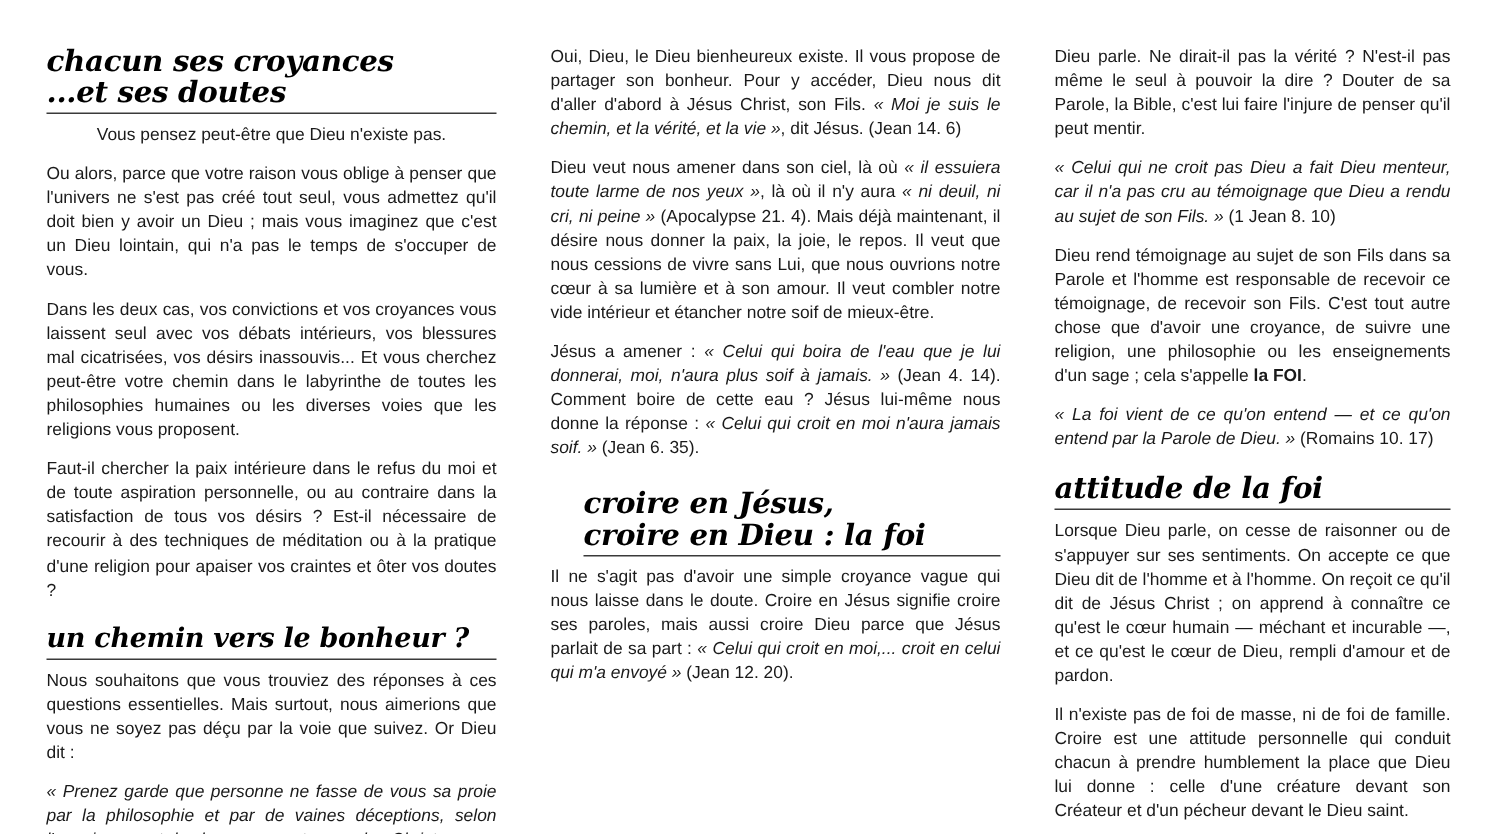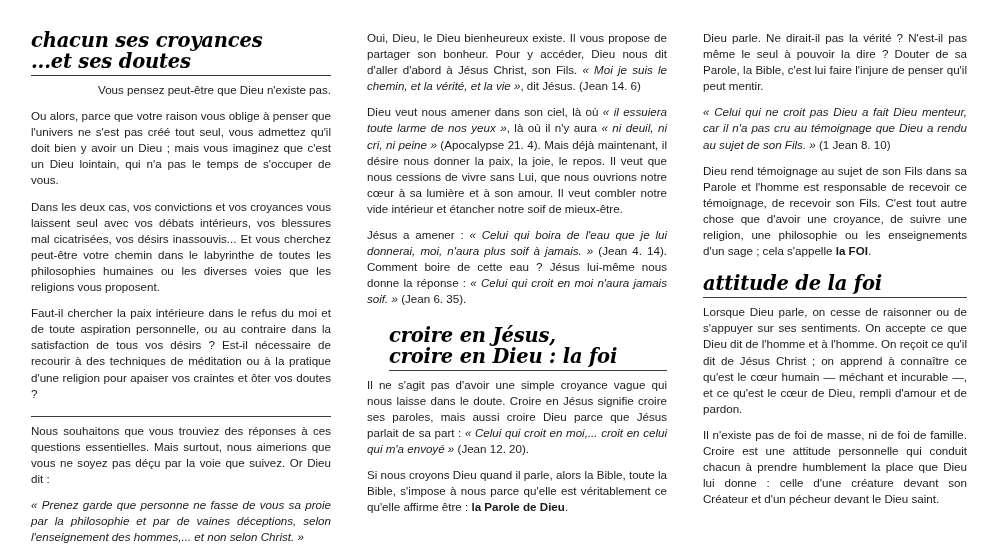--- a/index.html
+++ b/index.html
@@ -83,21 +83,21 @@
     line-height: 16.1px;
     text-align: justify;
     text-justify: inter-word;
     color: #1a1a1a;
     hyphens: none;
   }
   p.body:last-child {
     margin-bottom: 0;
   }
   p.body.nojust {
-    text-align: right;
+    text-align: center;
   }
 
   .it {
     font-style: italic;
   }
   .bd {
     font-weight: bold;
   }
 
   
@@ -124,20 +124,21 @@
 
       <p class="body nojust">Vous pensez peut-être que Dieu n'existe pas.</p>
 
       <p class="body">Ou alors, parce que votre raison vous oblige à penser que l'univers ne s'est pas créé tout seul, vous admettez qu'il doit bien y avoir un Dieu ; mais vous imaginez que c'est un Dieu lointain, qui n'a pas le temps de s'occuper de vous.</p>
 
       <p class="body">Dans les deux cas, vos convictions et vos croyances vous laissent seul avec vos débats intérieurs, vos blessures mal cicatrisées, vos désirs inassouvis... Et vous cherchez peut-être votre chemin dans le labyrinthe de toutes les philosophies humaines ou les diverses voies que les religions vous proposent.</p>
 
       <p class="body">Faut-il chercher la paix intérieure dans le refus du moi et de toute aspiration personnelle, ou au contraire dans la satisfaction de tous vos désirs ? Est-il nécessaire de recourir à des techniques de méditation ou à la pratique d'une religion pour apaiser vos craintes et ôter vos doutes ?</p>
 
       <div class="heading-block spaced">
+        <h2 class="heading small">un chemin vers le bonheur ?</h2>
         <hr class="rule">
       </div>
 
       <p class="body">Nous souhaitons que vous trouviez des réponses à ces questions essentielles. Mais surtout, nous aimerions que vous ne soyez pas déçu par la voie que suivez. Or Dieu dit :</p>
 
       <p class="body quote"><span>« Prenez garde que personne ne fasse de vous sa proie par la philosophie et par de vaines déceptions, selon l'enseignement des hommes,... et non selon Christ. »</span></p>
     </div>
 
     <div class="column col-middle">
 
@@ -148,31 +149,31 @@
       <p class="body"><span>Jésus a amener : </span><span class="it">« Celui qui boira de l'eau que je lui donnerai, moi, n'aura plus soif à jamais. »</span><span> (Jean 4. 14). Comment boire de cette eau ? Jésus lui-même nous donne la réponse : </span><span class="it">« Celui qui croit en moi n'aura jamais soif. »</span><span> (Jean 6. 35).</span></p>
 
       <div class="heading-block spaced-lg">
         <h2 class="heading">croire en Jésus,
 croire en Dieu : la foi</h2>
         <hr class="rule">
       </div>
 
       <p class="body"><span>Il ne s'agit pas d'avoir une simple croyance vague qui nous laisse dans le doute. Croire en Jésus signifie croire ses paroles, mais aussi croire Dieu parce que Jésus parlait de sa part : </span><span class="it">« Celui qui croit en moi,... croit en celui qui m'a envoyé »</span><span> (Jean 12. 20).</span></p>
 
-      <p class="body"><span>Si nous croyons Dieu quand il parle, alors la Bible, toute la Bible, s'impose à nous parce qu'elle est véritablement ce qu'elle affirme être : </span><span class="bd">la Parole de Dieu</span><span>.</span></p>
     </div>
 
     <div class="column col-right">
 
       <p class="body">Dieu parle. Ne dirait-il pas la vérité ? N'est-il pas même le seul à pouvoir la dire ? Douter de sa Parole, la Bible, c'est lui faire l'injure de penser qu'il peut mentir.</p>
 
       <p class="body quote"><span>« Celui qui ne croit pas Dieu a fait Dieu menteur, car il n'a pas cru au témoignage que Dieu a rendu au sujet de son Fils. »</span><span class="ref"> (1 Jean 8. 10)</span></p>
 
       <p class="body"><span>Dieu rend témoignage au sujet de son Fils dans sa Parole et l'homme est responsable de recevoir ce témoignage, de recevoir son Fils. C'est tout autre chose que d'avoir une croyance, de suivre une religion, une philosophie ou les enseignements d'un sage ; cela s'appelle </span><span class="bd">la FOI</span><span>.</span></p>
 
+      <p class="body quote"><span>« La foi vient de ce qu'on entend — et ce qu'on entend par la Parole de Dieu. »</span><span class="ref"> (Romains 10. 17)</span></p>
 
       <div class="heading-block spaced">
         <h2 class="heading">attitude de la foi</h2>
         <hr class="rule">
       </div>
 
       <p class="body">Lorsque Dieu parle, on cesse de raisonner ou de s'appuyer sur ses sentiments. On accepte ce que Dieu dit de l'homme et à l'homme. On reçoit ce qu'il dit de Jésus Christ ; on apprend à connaître ce qu'est le cœur humain — méchant et incurable —, et ce qu'est le cœur de Dieu, rempli d'amour et de pardon.</p>
 
       <p class="body">Il n'existe pas de foi de masse, ni de foi de famille. Croire est une attitude personnelle qui conduit chacun à prendre humblement la place que Dieu lui donne : celle d'une créature devant son Créateur et d'un pécheur devant le Dieu saint.</p>
     </div>

